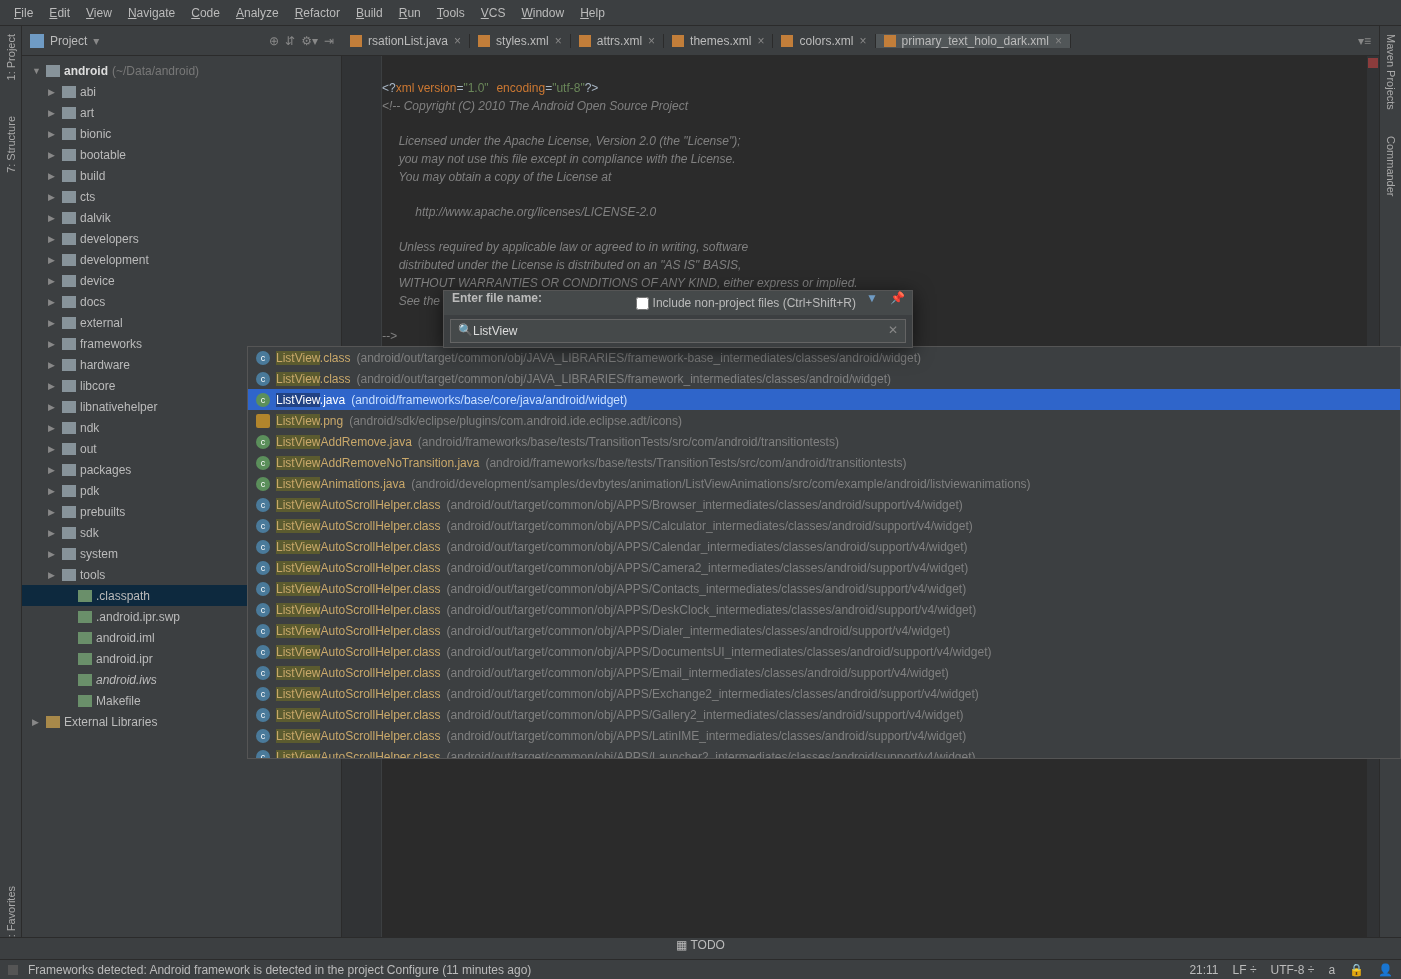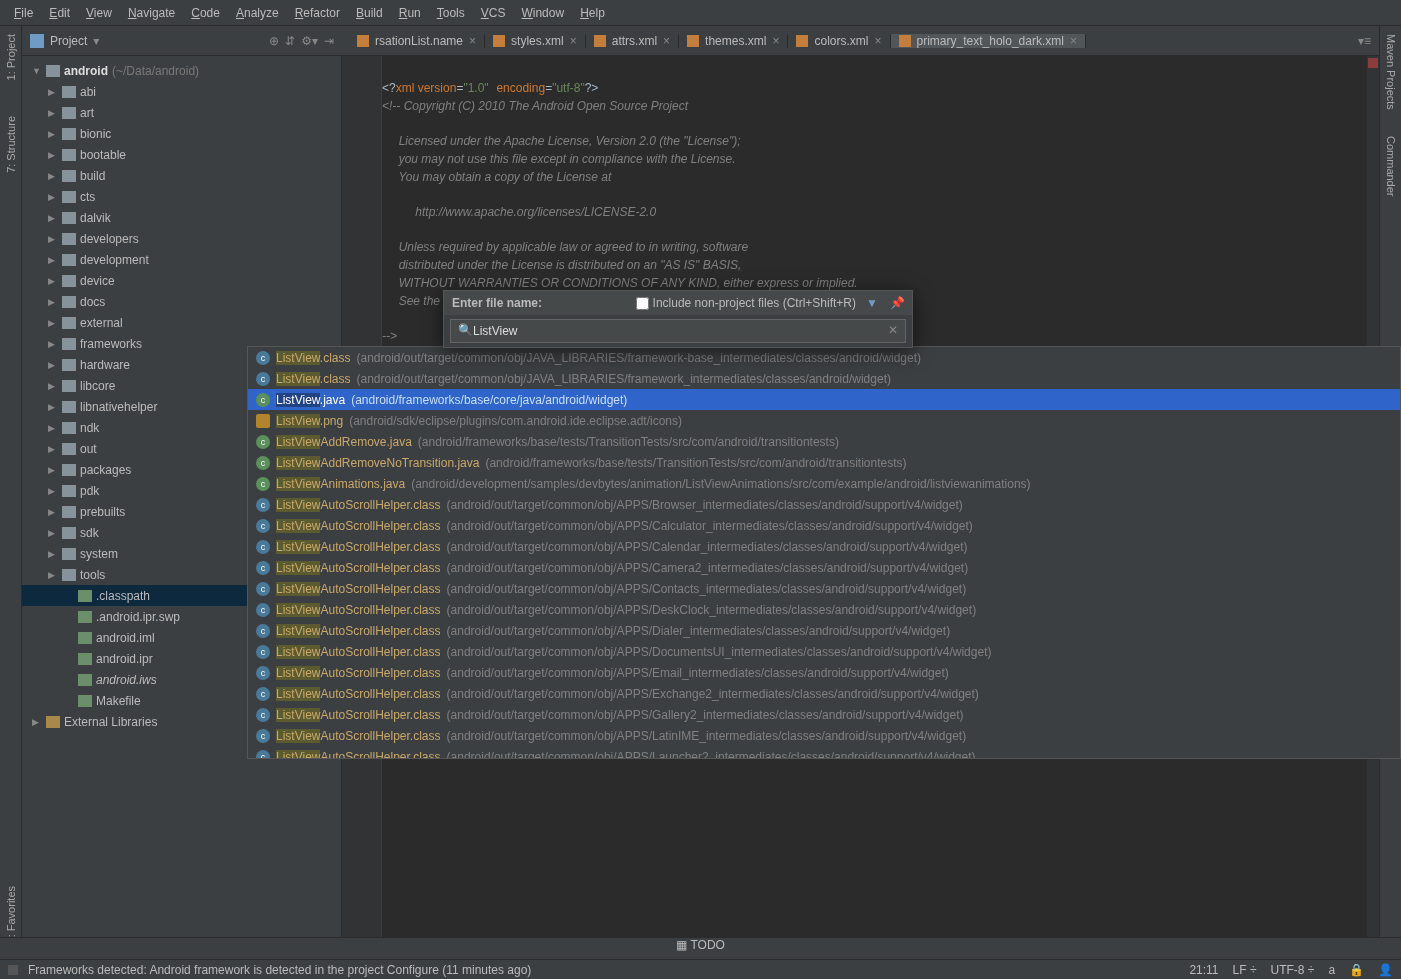--- a/index.html
+++ b/index.html
@@ -4,21 +4,21 @@
 <style>
 * { margin:0; padding:0; box-sizing:border-box; font-family:"Segoe UI",Arial,sans-serif; font-size:12px; }
 body { background:#3c3f41; color:#bbb; width:1401px; height:979px; overflow:hidden; position:relative; }
 .menubar { height:26px; background:#3c3f41; display:flex; align-items:center; padding:0 6px; border-bottom:1px solid #2b2b2b; }
 .menubar span { padding:4px 8px; cursor:pointer; }
 .menubar span u { text-decoration:underline; }
 .leftgutter { width:22px; background:#3c3f41; border-right:1px solid #2b2b2b; position:absolute; top:26px; bottom:28px; left:0; display:flex; flex-direction:column; align-items:center; }
 .vtab { writing-mode:vertical-rl; transform:rotate(180deg); padding:8px 2px; font-size:11px; color:#aaa; cursor:pointer; }
 .rightgutter { width:22px; background:#3c3f41; border-left:1px solid #2b2b2b; position:absolute; top:26px; bottom:28px; right:0; display:flex; flex-direction:column; align-items:center; }
 .main { position:absolute; top:26px; left:22px; right:22px; bottom:28px; display:flex; flex-direction:column; }
-.projectbar { height:30px; display:flex; align-items:center; border-bottom:1px solid #2b2b2b;gap:7px; }
+.projectbar { height:30px; display:flex; align-items:center; border-bottom:1px solid #2b2b2b; }
 .projecthdr { width:320px; display:flex; align-items:center; padding:0 8px; gap:6px; }
 .projecthdr .ico { width:14px; height:14px; background:#6f9bc4; }
 .tabs { flex:1; display:flex; align-items:stretch; overflow:hidden; }
 .tab { display:flex; align-items:center; padding:0 8px; gap:6px; border-right:1px solid #2b2b2b; background:#3c3f41; white-space:nowrap; }
 .tab.active { background:#515658; }
 .tab .fi { width:12px; height:12px; background:#c27e3a; }
 .tab .cx { color:#888; cursor:pointer; }
 .body { flex:1; display:flex; overflow:hidden; }
 .tree { width:320px; border-right:1px solid #2b2b2b; overflow:auto; background:#3c3f41; padding:4px 0; }
 .node { display:flex; align-items:center; height:21px; padding-left:10px; gap:4px; white-space:nowrap; }
@@ -26,21 +26,21 @@
 .node .fico { width:14px; height:12px; background:#87939a; }
 .node.sel { background:#0d293e; }
 .node .dim { color:#787878; }
 .editor { flex:1; position:relative; background:#2b2b2b; overflow:hidden; }
 .gut { position:absolute; left:0; top:0; bottom:0; width:40px; background:#313335; border-right:1px solid #3c3f41; }
 .code { position:absolute; left:40px; right:14px; top:6px; font-family:"Consolas","DejaVu Sans Mono",monospace; font-size:13px; line-height:17px; white-space:pre; color:#a9b7c6; }
 .c-tag{color:#a9b7c6;} .c-str{color:#6a8759;} .c-cmt{color:#808080;font-style:italic;} .c-kw{color:#cc7832;}
 .rightstrip { position:absolute; right:0; top:0; bottom:0; width:12px; background:#313335; }
 .rightstrip .err{ width:10px; height:10px; margin:2px auto; background:#8b3c3c; }
 .popup { position:absolute; left:443px; top:290px; width:470px; background:#3c3f41; border:1px solid #555; box-shadow:0 4px 20px rgba(0,0,0,.6); z-index:10; }
-.popup .hdr { height:24px; display:flex; align-items:center; padding:0 8px; gap:10px; background:#45494a; }
+.popup .hdr { height:24px; display:flex; padding:0 8px; gap:10px; background:#45494a; }
 .popup .hdr .lbl { font-weight:bold; color:#bbb; }
 .popup .hdr .chk { display:flex; align-items:center; gap:4px; margin-left:auto; color:#bbb; }
 .popup .hdr .hic { width:14px; height:14px; color:#6f9bc4; }
 .popup .inwrap { padding:4px 6px; }
 .popup input { width:100%; height:24px; background:#45494a; border:1px solid #646464; color:#ddd; padding:0 24px 0 22px; font-family:inherit; }
 .popup .mag { position:absolute; left:14px; top:32px; color:#888; }
 .popup .clr { position:absolute; right:14px; top:32px; color:#888; cursor:pointer; }
 .results { position:absolute; left:247px; top:346px; right:0; background:#3c3f41; border:1px solid #555; z-index:9; max-height:413px; overflow:hidden; font-family:"Consolas","DejaVu Sans Mono",monospace; font-size:13px; }
 .res { display:flex; align-items:center; height:21px; padding:0 8px; gap:6px; white-space:nowrap; }
 .res.sel { background:#2f65ca; color:#fff; }
@@ -98,21 +98,21 @@
       <span style="color:#888;">▾</span>
       <span style="flex:1"></span>
       <span style="color:#888;">⊕</span>
       <span style="color:#888;">⇵</span>
       <span style="color:#888;">⚙▾</span>
       <span style="color:#888;">⇥</span>
     </div>
     <div class="tabs" id="tabs">
         <div class="tab">
           <span class="fi"></span>
-          <span>rsationList.name</span>
+          <span>rsationList.java</span>
           <span class="cx">×</span>
         </div>
         <div class="tab">
           <span class="fi"></span>
           <span>styles.xml</span>
           <span class="cx">×</span>
         </div>
         <div class="tab">
           <span class="fi"></span>
           <span>attrs.xml</span>

